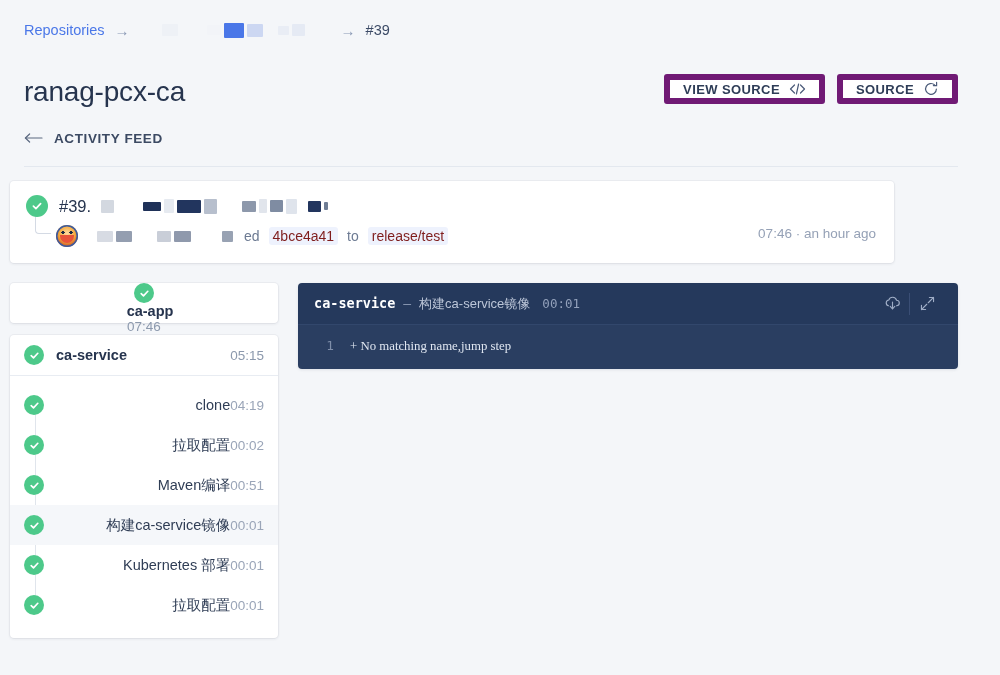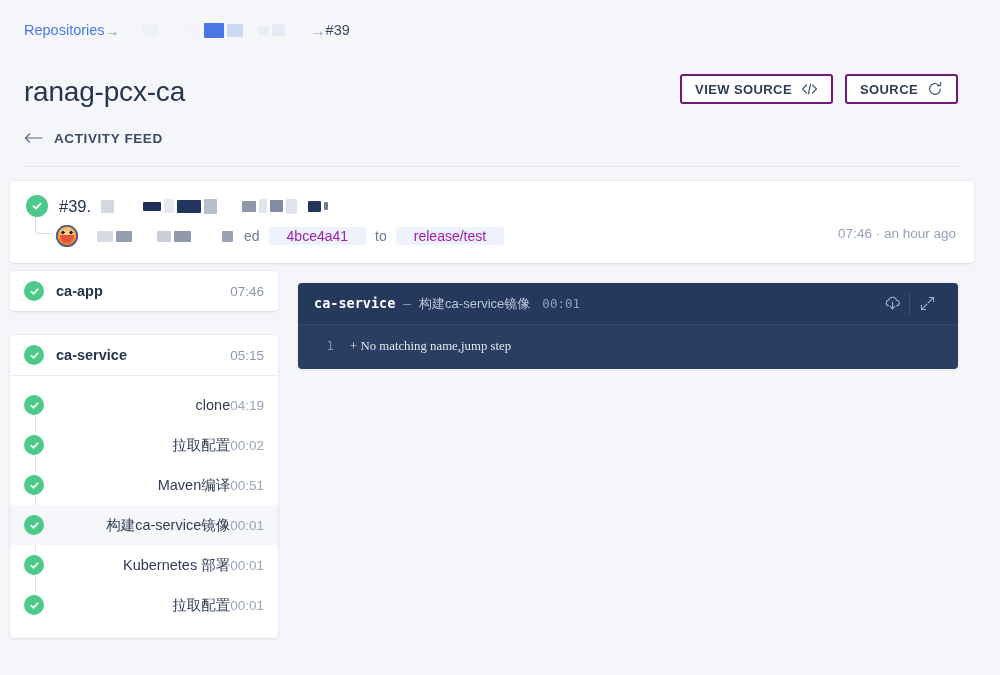--- a/index.html
+++ b/index.html
@@ -7,21 +7,21 @@
     width: 1000px; height: 675px;
     background: #f4f6f9;
     font-family: "Liberation Sans", sans-serif;
     -webkit-font-smoothing: antialiased;
     overflow: hidden;
   }
 
   
   .breadcrumb {
     position: absolute; left: 24px; top: 22px;
-    display: flex; align-items: center; 
+    display: flex; align-items: center; gap: 10px;
     font-size: 14.5px; color: #4a5a78;
   }
   .bc-link { color: #4a77e8; cursor: pointer; }
   .bc-arrow { color: #8a99b5; font-size: 15px; line-height: 1; }
   .bc-num { color: #3b4a66; font-size: 14.5px; }
   .redact-wrap { display: inline-flex; align-items: center; gap: 3px; }
   .rb { display: inline-block; border-radius: 1px; }
 
   
   .title {
@@ -29,21 +29,21 @@
     font-size: 28px; font-weight: 400; color: #26344e;
     letter-spacing: -0.2px;
   }
   .title-actions {
     position: absolute; right: 42px; top: 74px;
     display: flex; gap: 12px;
   }
   .tbtn {
     display: inline-flex; align-items: center; gap: 9px;
     height: 30px; padding: 0 13px;
-    background: #fff; border: 2px solid #701a75; border-radius: 3px;
+    background: #fff; border: 6px solid #701a75; border-radius: 3px;
     font-size: 13px; font-weight: 700; letter-spacing: 0.4px;
     color: #2e3d57; cursor: pointer;
   }
   .tbtn svg { display: block; }
 
   
   .feedlink {
     position: absolute; left: 24px; top: 131px;
     display: flex; align-items: center; gap: 11px;
     font-size: 13.5px; font-weight: 700; letter-spacing: 0.6px;
@@ -53,21 +53,21 @@
     position: absolute; left: 24px; top: 166px; width: 934px; height: 1px;
     background: #e3e8ef;
   }
 
   
   .card {
     background: #fff; border-radius: 4px;
     box-shadow: 0 1px 3px rgba(28,42,70,0.09), 0 0 0 1px rgba(28,42,70,0.035);
   }
   .summary {
-    position: absolute; left: 10px; top: 181px; width: 964px; height: 82px;
+    position: absolute; left: 10px; top: 181px; width: 884px; height: 82px;
     padding: 14px 16px 0 16px;
   }
   .sum-row1 { display: flex; align-items: center; gap: 11px; }
   .sum-title {
     font-size: 16.5px; color: #26344e;
     display: flex; align-items: center; gap: 6px;
   }
   .sum-row2 {
     display: flex; align-items: center; gap: 9px;
     margin-top: 8px; padding-left: 30px; position: relative;
@@ -88,32 +88,32 @@
     width: 14px; height: 8px; border-radius: 0 0 8px 8px; background: #e8523a;
   }
   .avatar::after {
     content: ""; position: absolute; left: 5px; top: 6px;
     width: 12px; height: 3px;
     background: radial-gradient(circle at 2px 1.5px, #1e2a44 0 1.6px, transparent 1.7px),
                 radial-gradient(circle at 10px 1.5px, #1e2a44 0 1.6px, transparent 1.7px);
   }
   .meta-text { font-size: 14px; color: #6c7a92; }
   .chip {
-    font-size: 14px; color: #a21caf; background: #eef2fd;
-    padding: 1px 18px; border-radius: 3px; cursor: pointer;
+    font-size: 14px; color: #7f1d1d; background: #eef2fd;
+    padding: 1px 4px; border-radius: 3px; cursor: pointer;
   }
   .sum-time {
     position: absolute; right: 18px; top: 45px;
     font-size: 13.5px; color: #95a1b6;
   }
 
   
   .stage-card-1 {
-    position: absolute; left: 10px; top: 271px; width: 268px; height: 40px;
-    display: flex; align-items: center; padding: 0 14px;
+    position: absolute; left: 10px; top: 283px; width: 268px; height: 40px;
+    display: flex; align-items: center; padding: 0 14px; flex-direction: column;
   }
   .stage-card-2 {
     position: absolute; left: 10px; top: 335px; width: 268px; height: 303px;
     overflow: hidden;
   }
   .stage-head {
     display: flex; align-items: center; height: 41px; padding: 0 14px;
     border-bottom: 1px solid #e8ecf2; cursor: pointer;
   }
   .stage-name {

